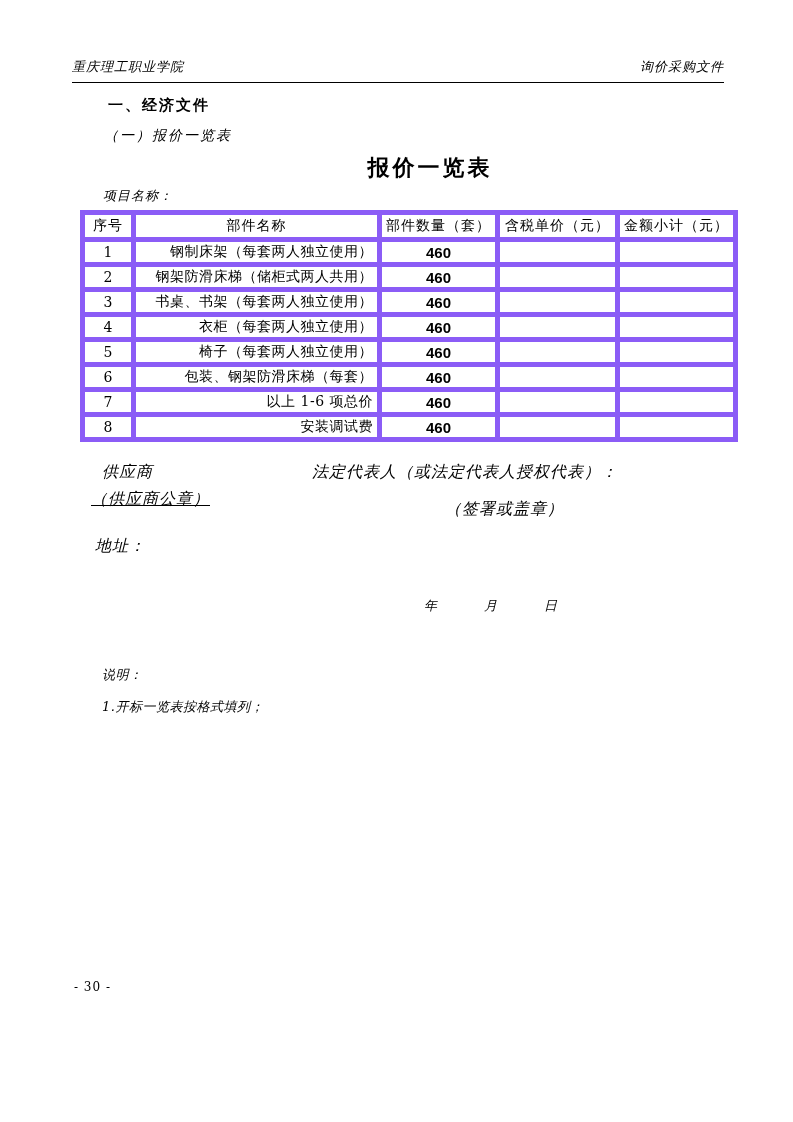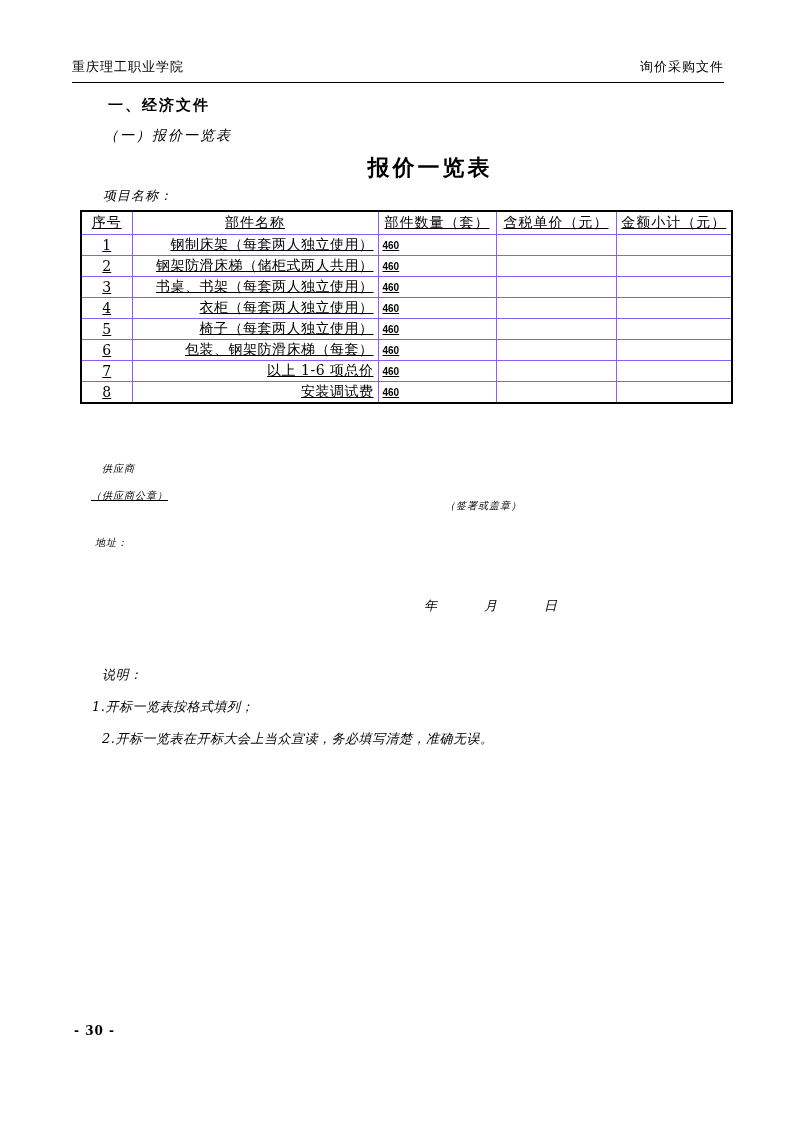--- a/index.html
+++ b/index.html
@@ -6,21 +6,21 @@
   .page {
     position:relative; width:793px; height:1122px; margin:0 auto;
     background:#ffffff; color:#000; overflow:hidden;
     font-family:"DejaVu Serif", serif;
   }
   
   .running-header {
     position:absolute; top:58px; left:72px; width:652px;
     display:flex; justify-content:space-between; align-items:flex-end;
     border-bottom:1.5px solid #000; padding-bottom:6px;
-    font-size:13px; letter-spacing:1px;
+    font-size:13px; font-style:italic; letter-spacing:1px;
   }
   .h-section {
     position:absolute; top:96px; left:108px;
     font-family:"DejaVu Sans", sans-serif; font-weight:bold; font-size:15px;
     letter-spacing:2px;
   }
   .h-subsection {
     position:absolute; top:127px; left:104px;
     font-size:14px; font-style:italic; letter-spacing:2px;
   }
@@ -34,52 +34,52 @@
     font-size:13px; font-style:italic; letter-spacing:1px;
   }
   
   table.quote {
     position:absolute; top:210px; left:80px;
     border-collapse:collapse; table-layout:fixed;
     font-size:14px;
   }
   table.quote { border:2px solid #000; }
   table.quote th, table.quote td {
-    border:1px solid #8b5cf6; padding:0 4px; overflow:hidden; white-space:nowrap;text-decoration:underline;
+    border:5px solid #8b5cf6; padding:0 4px; overflow:hidden; white-space:nowrap;
   }
   table.quote th {
     height:22px; font-weight:normal; text-align:center; letter-spacing:1px;
   }
   table.quote td { height:20px; }
   td.c-no { text-align:center; }
   td.c-name { text-align:right; padding-left:10px; letter-spacing:0.5px; }
   td.c-qty {
-    text-align:left; font-family:"Liberation Sans", sans-serif;
-    font-weight:bold; font-size:10px;
+    text-align:center; font-family:"Liberation Sans", sans-serif;
+    font-weight:bold; font-size:15px;
   }
   
-  .sig { position:absolute; font-size:10px; font-style:italic; letter-spacing:1px; }
+  .sig { position:absolute; font-size:16px; font-style:italic; letter-spacing:1px; }
   .supplier-label   { top:462px; left:102px; }
   .legal-rep-label  { top:462px; left:312px; }
   .supplier-seal    { top:489px; left:91px;text-decoration:underline;  }
   .sign-or-seal     { top:499px; left:445px; }
   .address-label    { top:536px; left:95px; }
   .date-line {
     position:absolute; top:597px; left:424px;
     display:flex; gap:47px; font-size:13px; font-style:italic;
   }
   
   .note { position:absolute; font-size:13px; font-style:italic; letter-spacing:0.5px; }
   .note-label { top:666px; left:102px; }
-  .note-1     { top:698px; left:92px; }
+  .note-1     { top:698px; left:102px; }
   .note-2     { top:730px; left:102px; }
   
   .page-number {
-    position:absolute; top:1024px; left:74px;
-    font-size:12px; font-weight:bold; letter-spacing:1px;
+    position:absolute; top:980px; left:74px;
+    font-size:12px; font-weight:normal; letter-spacing:1px;
   }
 </style>
 </head>
 <body>
 
 <div class="page">
 
   <div class="running-header">
     <span>重庆理工职业学院</span>
     <span>询价采购文件</span>
@@ -161,29 +161,29 @@
         <td class="c-no">8</td>
         <td class="c-name">安装调试费</td>
         <td class="c-qty">460</td>
         <td></td>
         <td></td>
       </tr>
     </tbody>
   </table>
 
   <div class="sig supplier-label">供应商</div>
+  <div class="sig legal-rep-label">法定代表人（或法定代表人授权代表）：</div>
   <div class="sig supplier-seal">（供应商公章）</div>
   <div class="sig sign-or-seal">（签署或盖章）</div>
   <div class="sig address-label">地址：</div>
 
   <div class="date-line">
     <span>年</span>
     <span>月</span>
     <span>日</span>
   </div>
 
   <div class="note note-label">说明：</div>
   <div class="note note-1">1.开标一览表按格式填列；</div>
-  <div class="note note-2">2.开标一览表在开标大会上当众宣读，务必填写清楚，准确无误。</div>
 
   <div class="page-number">- 30 -</div>
 
 </div>
 
 </body></html>

